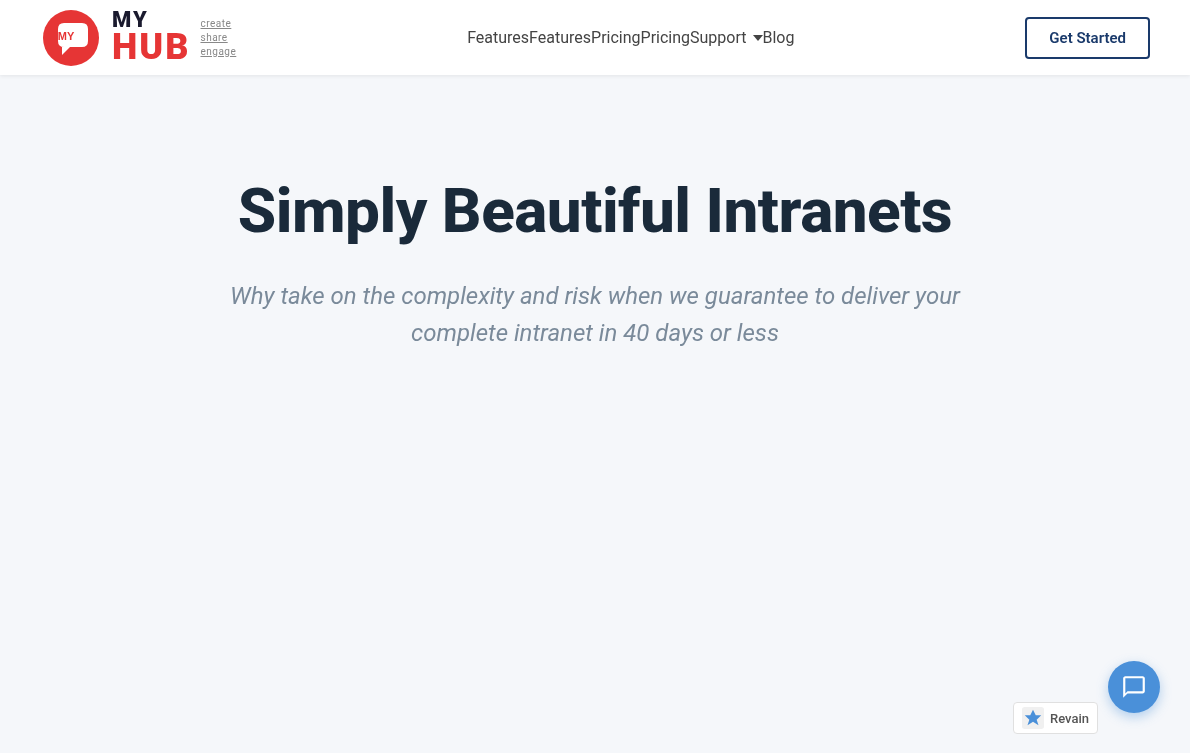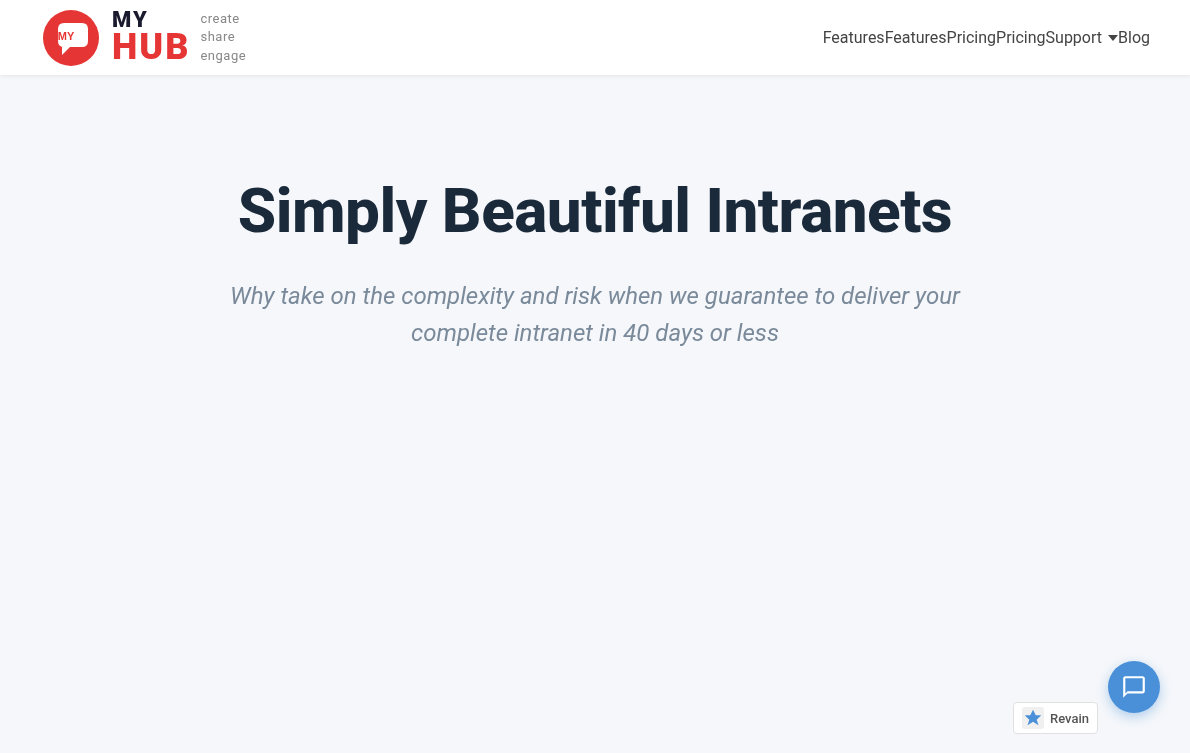--- a/index.html
+++ b/index.html
@@ -55,24 +55,25 @@
 
     .logo-hub {
       font-size: 36px;
       font-weight: 900;
       color: #e63535;
       letter-spacing: 2px;
       margin-top: -4px;
     }
 
     .logo-tagline {
-      font-size: 13px;
+      font-size: 10px;
       color: #888;
       letter-spacing: 0.5px;
       line-height: 1.4;
+      text-decoration: underline;
     }
 
     .nav-links {
       display: flex;
       align-items: center;
       list-style: none;
     }
 
     .nav-links li a {
       text-decoration: none;
@@ -231,20 +232,21 @@
       <div class="nav-support">
         <a href="#" class="nav-support-text">Support</a>
         <span class="chevron-down"></span>
       </div>
     </li>
     <li>
       <a href="#">Blog</a>
     </li>
   </ul>
 
+  <a href="#" class="btn-get-started">Get Started</a>
 </nav>
 
 <section class="hero">
   <h1 class="hero-title">Simply Beautiful Intranets</h1>
   <p class="hero-subtitle">Why take on the complexity and risk when we guarantee to deliver your complete intranet in 40 days or less</p>
 </section>
 
 <div class="chat-button">
   <svg viewBox="0 0 24 24" xmlns="http://www.w3.org/2000/svg">
     <path d="M20 2H4c-1.1 0-2 .9-2 2v18l4-4h14c1.1 0 2-.9 2-2V4c0-1.1-.9-2-2-2zm0 14H6l-2 2V4h16v12z"></path>

